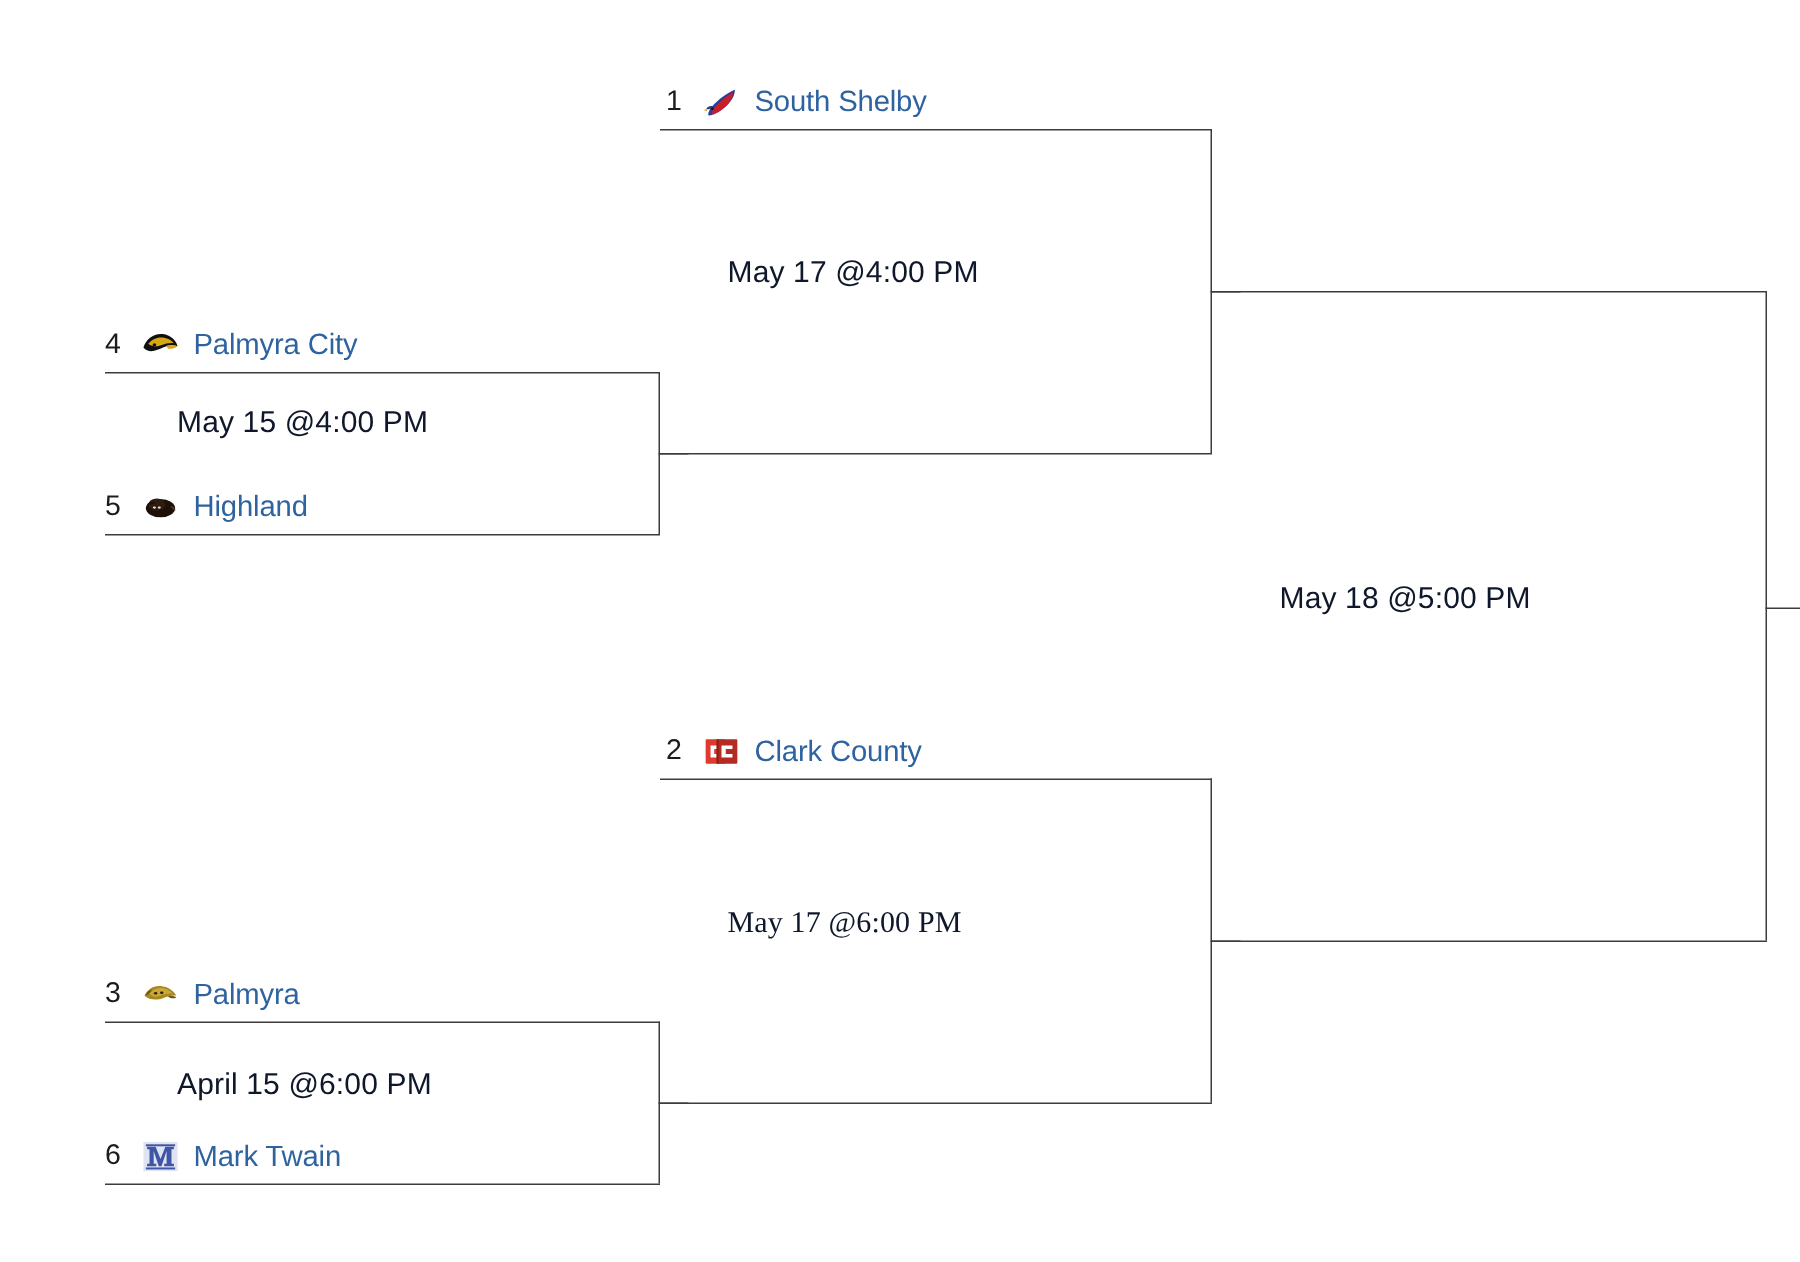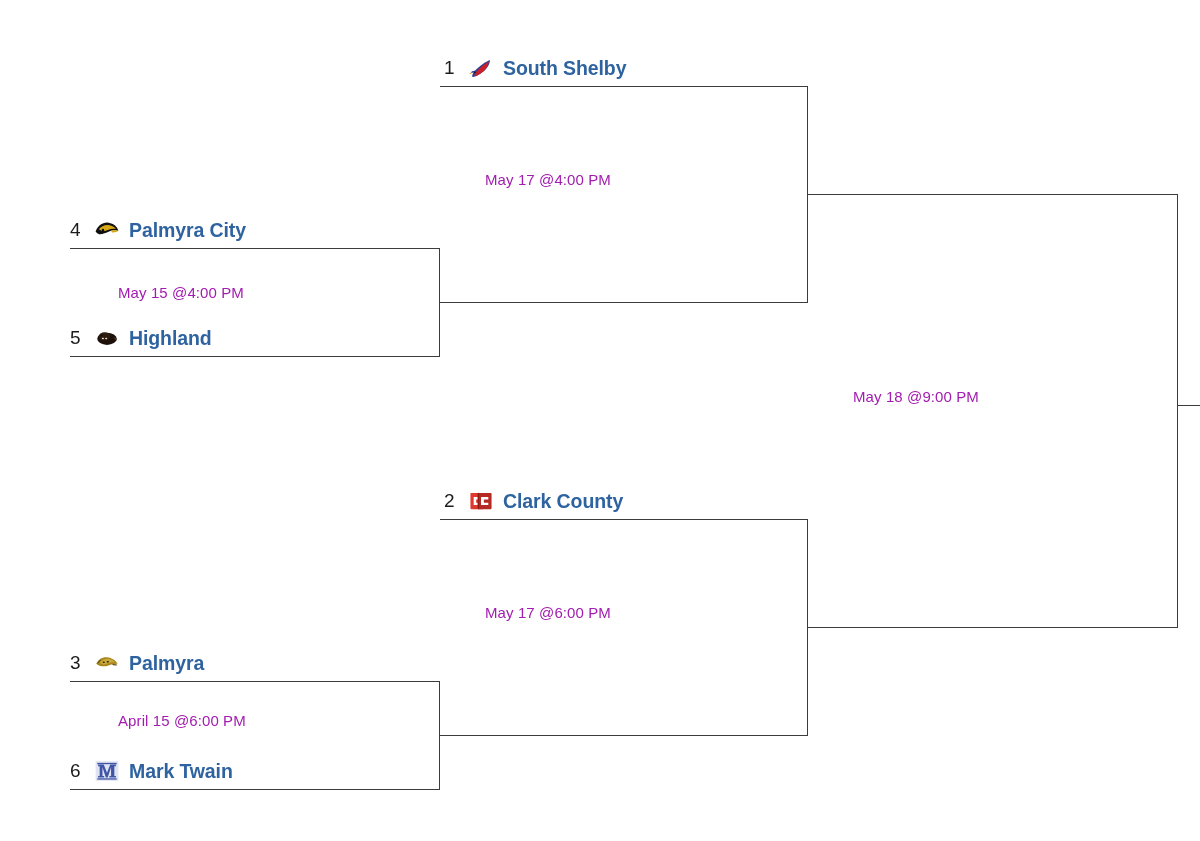--- a/index.html
+++ b/index.html
@@ -53,30 +53,30 @@
   .logo {
     width: 26px;
     height: 26px;
     margin-left: 6px;
     margin-right: 9px;
     flex: 0 0 auto;
     display: block;
   }
   .team-name {
     font-size: 19.5px;
-    font-weight: 700;
+    font-weight: 400;
     color: #2e63a0;
     letter-spacing: -0.1px;
   }
 
   
   .match-date {
     position: absolute;
-    font-size: 15px;
-    color: #a21caf;
+    font-size: 20px;
+    color: #0f172a;
     white-space: nowrap;
     letter-spacing: 0.1px;
   }
 </style>
 </head>
 <body>
 
 <div id="bracket-root">
 
   <div class="team-slot" style="left:70px; top:215px;">
@@ -104,21 +104,21 @@
     </svg>
     <span class="team-name">Highland</span>
   </div>
 
   <div class="hline" style="left:70px; top:248px; width:370px;"></div>
   <div class="vline" style="left:439px; top:248px; height:108px;"></div>
   <div class="hline" style="left:70px; top:356px; width:370px;"></div>
 
   <div class="hline" style="left:439px; top:302px; width:20px;"></div>
 
-  <div class="match-date" style="left:118px; top:284px;">May 15 @4:00 PM</div>
+  <div class="match-date" style="left:118px; top:271px;">May 15 @4:00 PM</div>
 
   <div class="team-slot" style="left:70px; top:648px;">
     <span class="seed">3</span>
     <svg class="logo" viewBox="0 0 32 32">
       <path d="M3 17 C5 12, 10 8.5, 16 9 C22 9.5, 27 13, 29 17
                C26 16.5, 22 17.5, 18 19 C14 20.5, 7 21, 3 17 Z" fill="#a8871f"></path>
       <path d="M7 15 C10 11.5, 15 10, 19 11 C22 11.8, 24.5 13.2, 26 15.2
                C22.5 14.8, 19 15.6, 15.5 17 C12 18.4, 9 18, 7 15 Z" fill="#c9a93c"></path>
       <path d="M3 17 C4.5 14, 7 12.2, 9 12 C8 14, 6 16, 3 17 Z" fill="#6b5512"></path>
       <ellipse cx="12" cy="15" rx="1.4" ry="1" fill="#2a2008"></ellipse>
@@ -178,22 +178,22 @@
       <rect x="12" y="6" width="1.6" height="20" fill="#8e1c17"></rect>
     </svg>
     <span class="team-name">Clark County</span>
   </div>
 
   <div class="hline" style="left:440px; top:519px; width:368px;"></div>
   <div class="vline" style="left:807px; top:519px; height:216px;"></div>
   <div class="hline" style="left:440px; top:735px; width:368px;"></div>
   <div class="hline" style="left:807px; top:627px; width:20px;"></div>
 
-  <div class="match-date" style="left:485px; top:604px;">May 17 @6:00 PM</div>
+  <div class="match-date" style="left:485px; top:604px;font-family:Liberation Serif, serif;">May 17 @6:00 PM</div>
 
   <div class="hline" style="left:808px; top:194px; width:370px;"></div>
   <div class="vline" style="left:1177px; top:194px; height:433px;"></div>
   <div class="hline" style="left:808px; top:627px; width:370px;"></div>
   <div class="hline" style="left:1177px; top:405px; width:23px;"></div>
 
-  <div class="match-date" style="left:853px; top:388px;">May 18 @9:00 PM</div>
+  <div class="match-date" style="left:853px; top:388px;">May 18 @5:00 PM</div>
 
 </div>
 
 </body></html>

